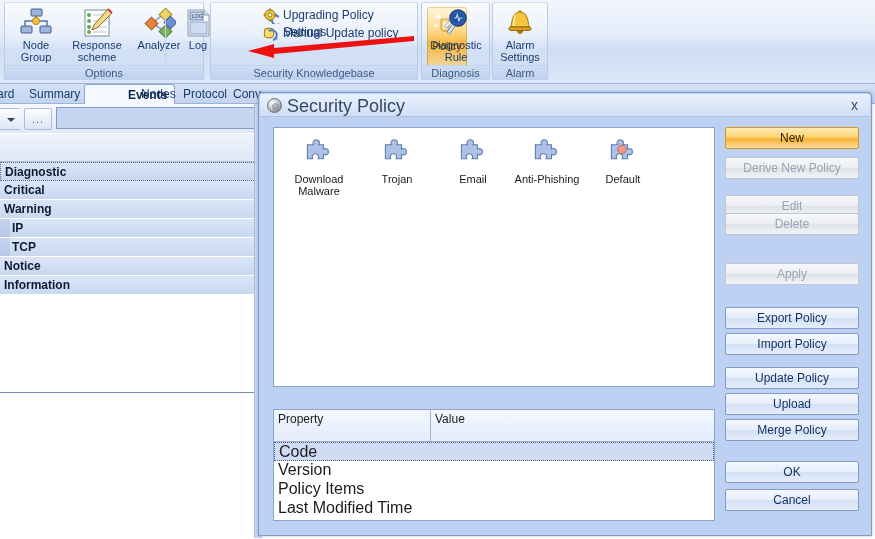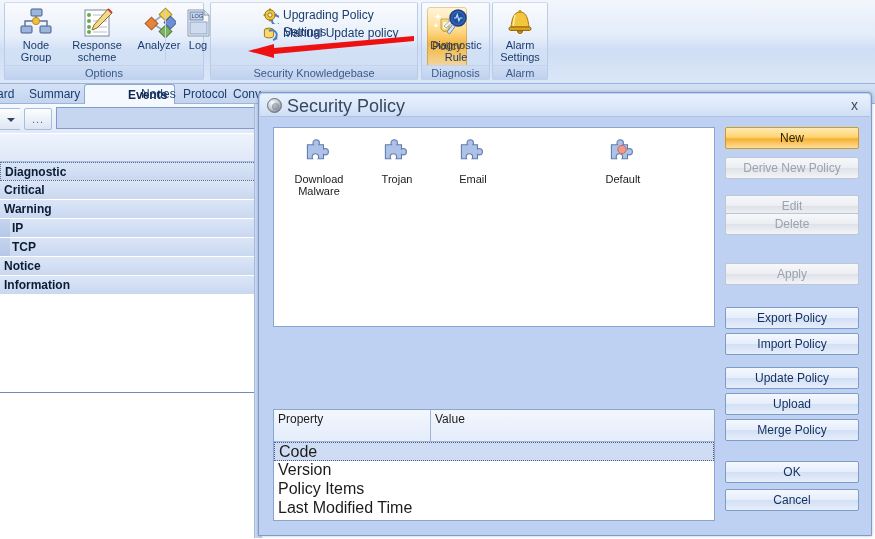--- a/index.html
+++ b/index.html
@@ -158,21 +158,21 @@
   }
   .dlg-title-text {
     position:absolute; left:27px; top:3px; font-size:18px; color:#35495f; line-height:18px;
   }
   .dlg-close {
     position:absolute; right:12px; top:3px; font-size:14px; color:#3a4d68;
     line-height:17px; cursor:default; font-family:"Liberation Sans",sans-serif;
   }
 
   .policy-area {
-    position:absolute; left:14px; top:34px; width:442px; height:200px;
+    position:absolute; left:14px; top:34px; width:442px; height:260px;
     background:#ffffff; border:1px solid #8ba6cc;
   }
   .pol-item {
     position:absolute; top:10px; width:78px; text-align:center; cursor:default;
   }
   .puzzle { display:block; margin:0 auto 3px; width:34px; height:32px; }
   .pol-lbl { font-size:11px; color:#1b1b1b; line-height:12px; display:block; font-family:"Liberation Sans",sans-serif;}
 
   .proptable {
     position:absolute; left:14px; top:316px; width:442px; height:112px;
@@ -444,20 +444,28 @@
 
       <div class="pol-item" style="left:160px;">
         <span class="puzzle">
           <svg width="34" height="32" viewBox="0 0 34 32">
             <path d="M11 5 a3.2 3.2 0 0 1 6.4 0 a3.2 3.2 0 0 1 -.5 1.7 h4.6 v4.3 a3 3 0 0 1 1.7 -.5 a3.2 3.2 0 0 1 0 6.4 a3 3 0 0 1 -1.7 -.5 v4.3 h-5.4 a3 3 0 0 0 .5 -1.7 a3.2 3.2 0 0 0 -6.4 0 a3 3 0 0 0 .5 1.7 H5.4 V6.7 h6.1 a3.2 3.2 0 0 1 -.5 -1.7 z" fill="#aec2e8" stroke="#5f7dae" stroke-width="1.1"></path>
           </svg>
         </span>
         <span class="pol-lbl">Email</span>
       </div>
 
+      <div class="pol-item" style="left:234px;">
+        <span class="puzzle">
+          <svg width="34" height="32" viewBox="0 0 34 32">
+            <path d="M11 5 a3.2 3.2 0 0 1 6.4 0 a3.2 3.2 0 0 1 -.5 1.7 h4.6 v4.3 a3 3 0 0 1 1.7 -.5 a3.2 3.2 0 0 1 0 6.4 a3 3 0 0 1 -1.7 -.5 v4.3 h-5.4 a3 3 0 0 0 .5 -1.7 a3.2 3.2 0 0 0 -6.4 0 a3 3 0 0 0 .5 1.7 H5.4 V6.7 h6.1 a3.2 3.2 0 0 1 -.5 -1.7 z" fill="#aec2e8" stroke="#5f7dae" stroke-width="1.1"></path>
+          </svg>
+        </span>
+        <span class="pol-lbl">Anti-Phishing</span>
+      </div>
 
       <div class="pol-item" style="left:310px;">
         <span class="puzzle">
           <svg width="34" height="32" viewBox="0 0 34 32">
             <path d="M11 5 a3.2 3.2 0 0 1 6.4 0 a3.2 3.2 0 0 1 -.5 1.7 h4.6 v4.3 a3 3 0 0 1 1.7 -.5 a3.2 3.2 0 0 1 0 6.4 a3 3 0 0 1 -1.7 -.5 v4.3 h-5.4 a3 3 0 0 0 .5 -1.7 a3.2 3.2 0 0 0 -6.4 0 a3 3 0 0 0 .5 1.7 H5.4 V6.7 h6.1 a3.2 3.2 0 0 1 -.5 -1.7 z" fill="#aec2e8" stroke="#5f7dae" stroke-width="1.1"></path>
             <circle cx="16" cy="11.5" r="4.2" fill="#ef9a8e" stroke="#c06b5e"></circle>
           </svg>
         </span>
         <span class="pol-lbl">Default</span>
       </div>

